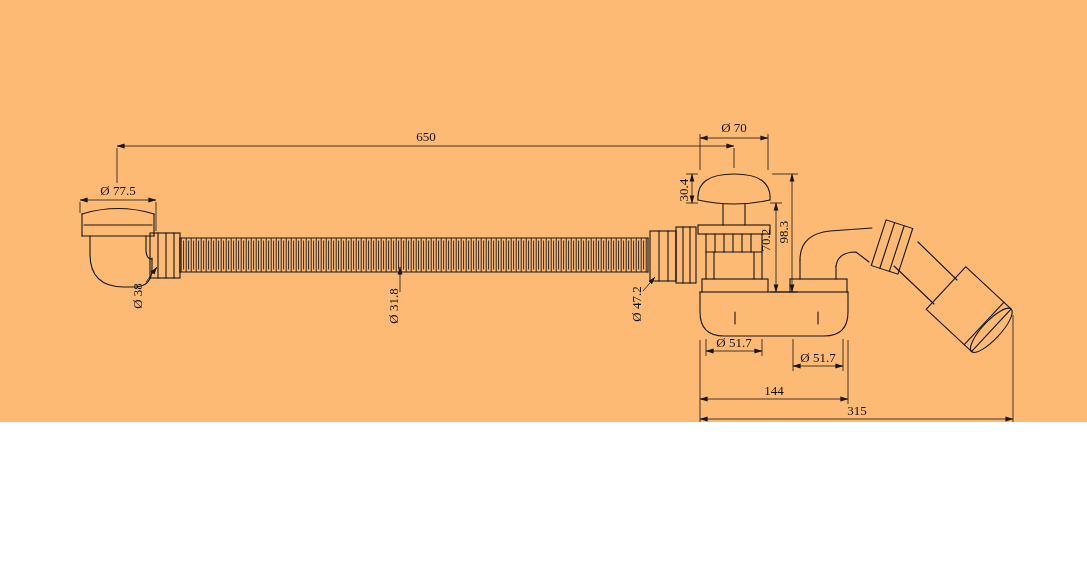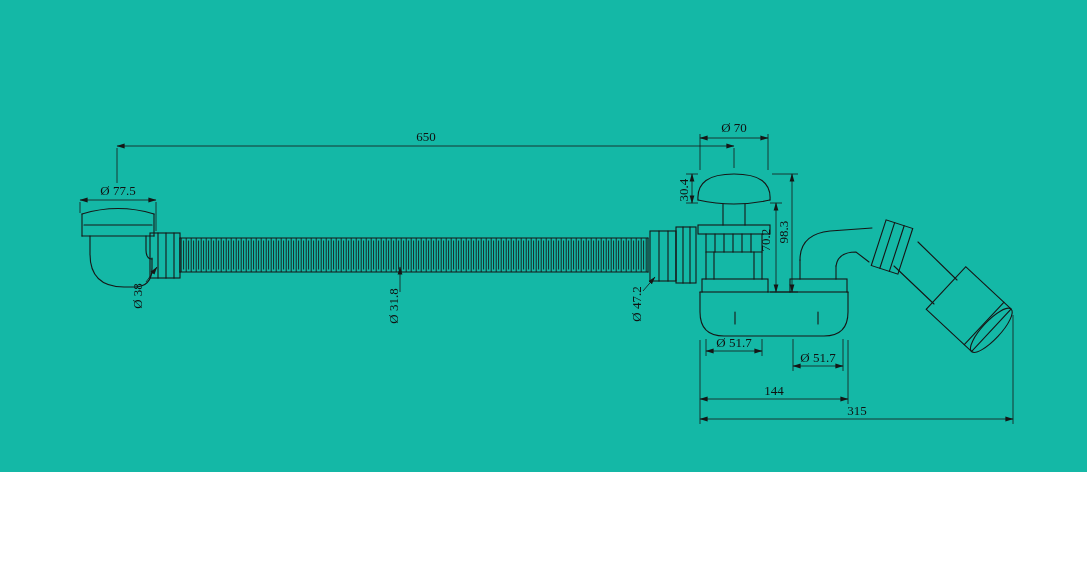--- a/index.html
+++ b/index.html
@@ -1,16 +1,16 @@
 <!DOCTYPE html>
 <html><head>
 <meta charset="utf-8">
 <style>
   html,body{margin:0;padding:0;background:#ffffff;}
-  .canvas{width:1087px;height:472px;background:#14b8a6;position:relative;overflow:hidden;}
+  .canvas{width:1087px;height:422px;background:#fdba74;position:relative;overflow:hidden;}
   svg{display:block;}
   .part{stroke:#161616;fill:none;stroke-width:1.1;stroke-linecap:round;}
   .dim line{stroke:#161616;stroke-width:0.8;fill:none;}
   text{font-family:"Liberation Serif",serif;font-size:13px;fill:#111111;stroke:none;}
 </style>
 </head>
 <body>
 
 <div class="canvas">
 <svg width="1087" height="566" viewBox="0 0 1087 566">

